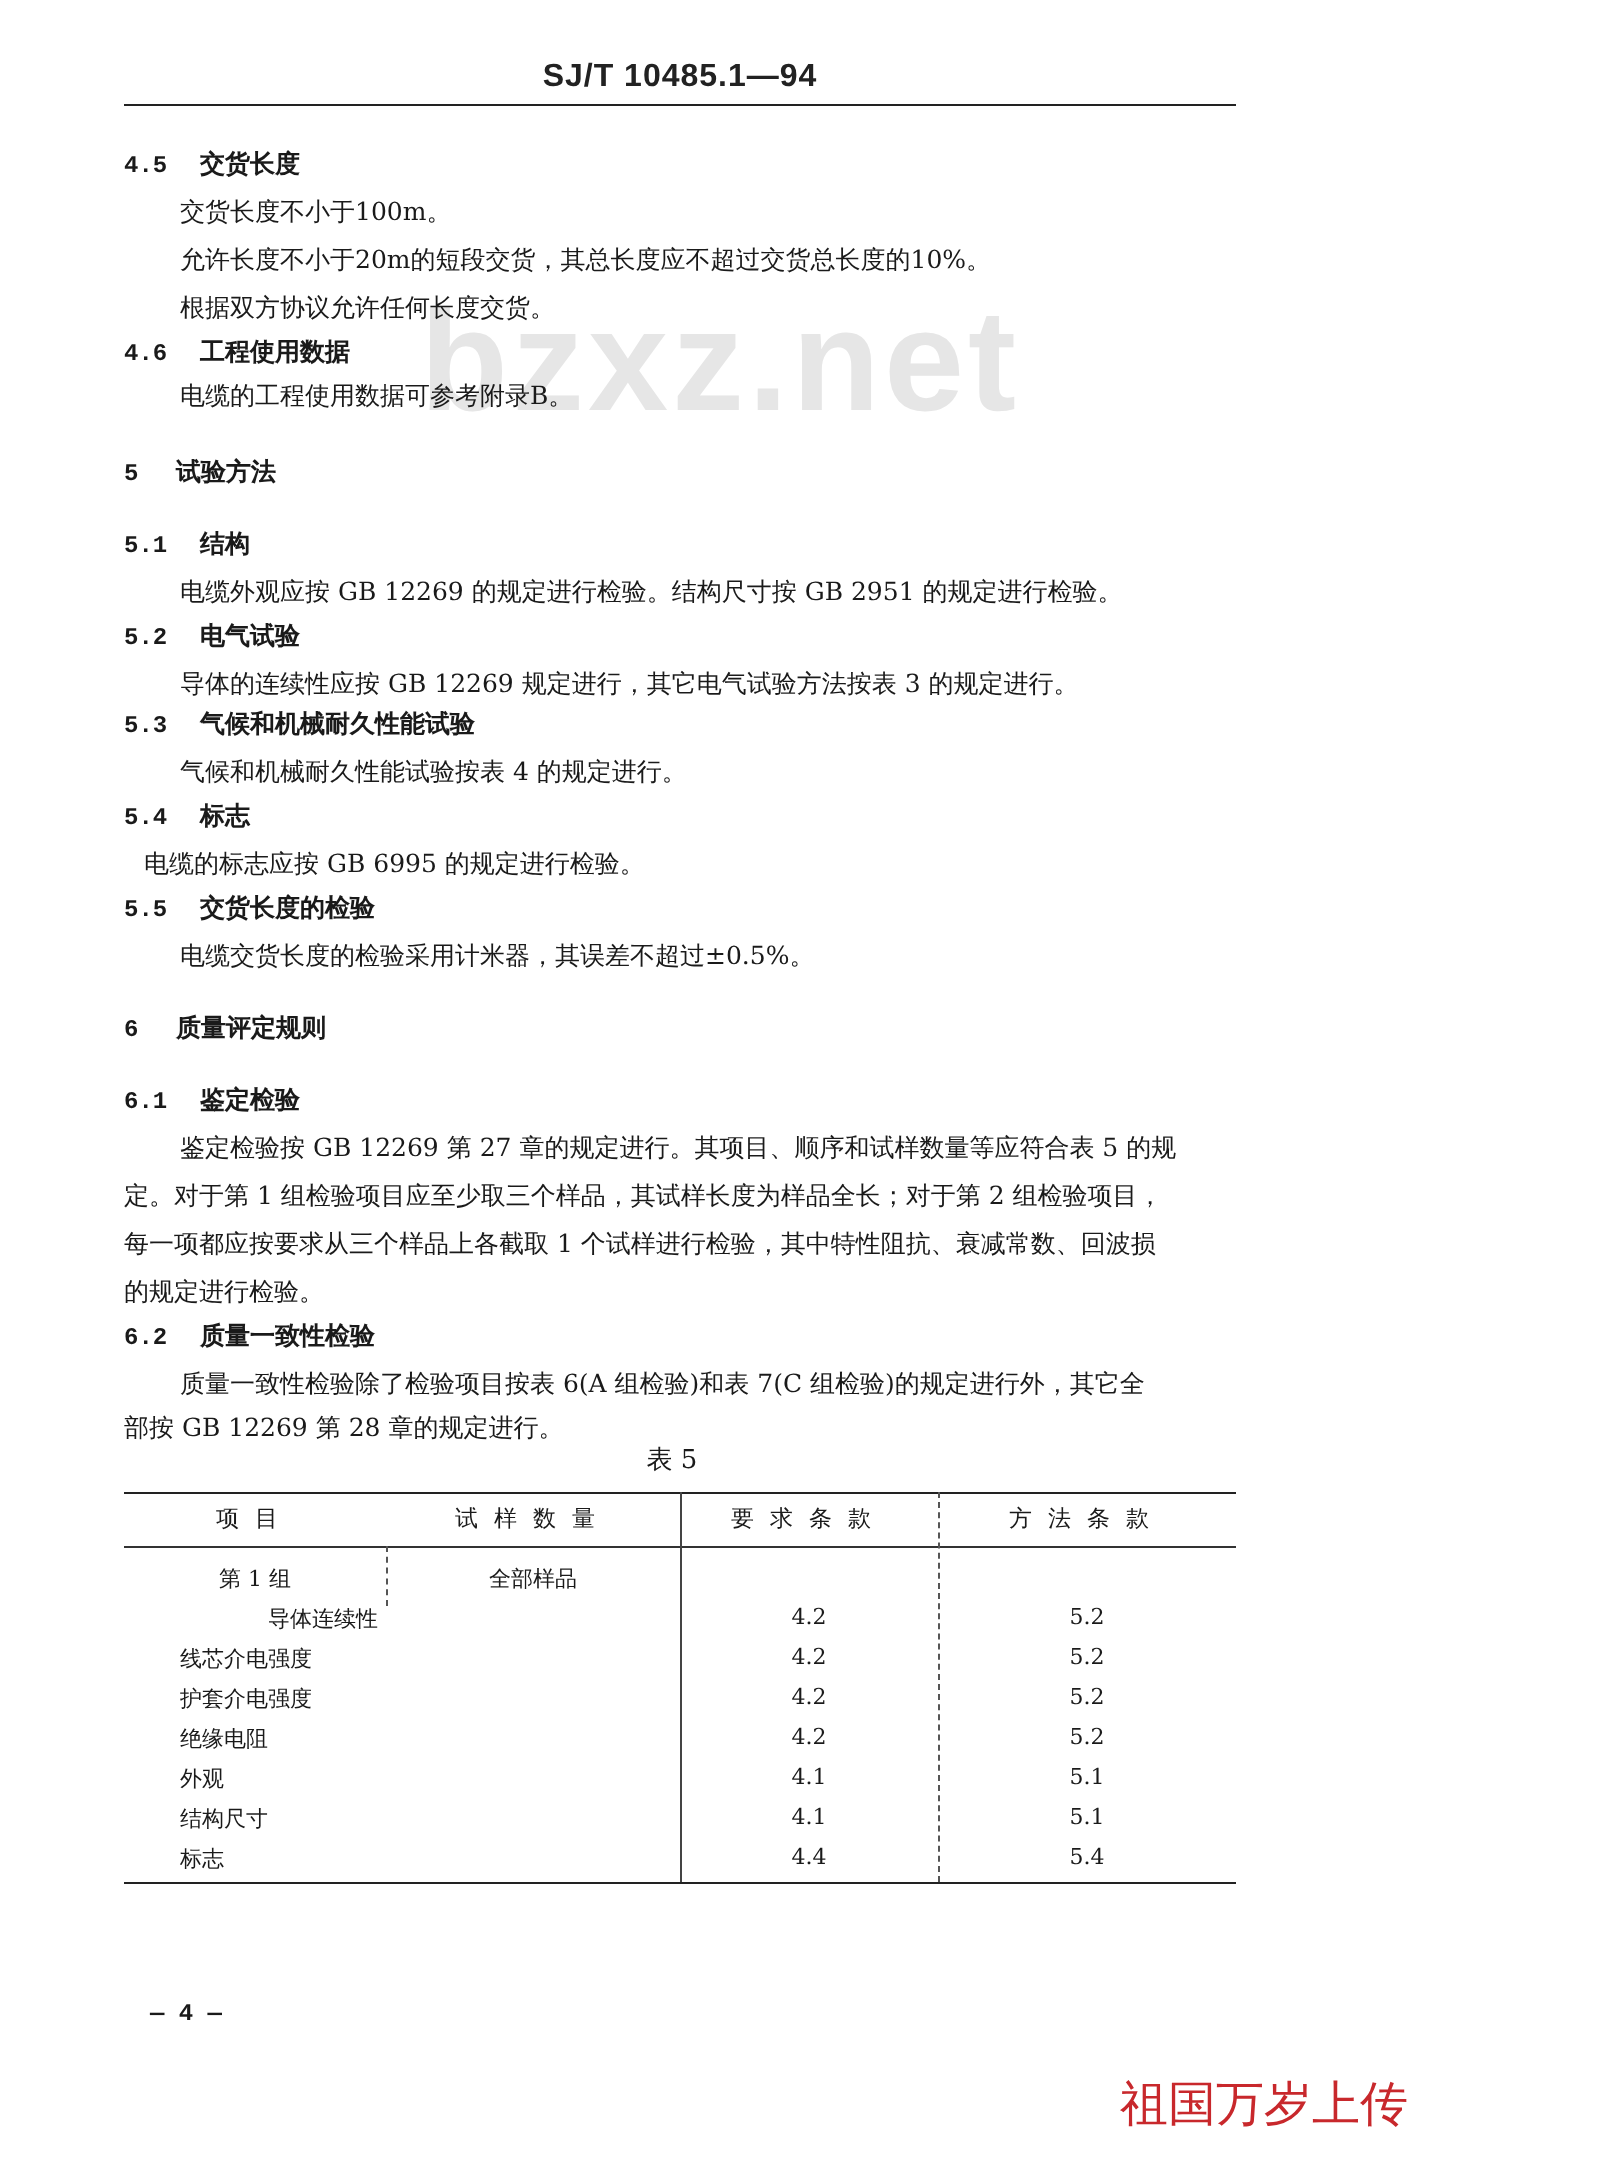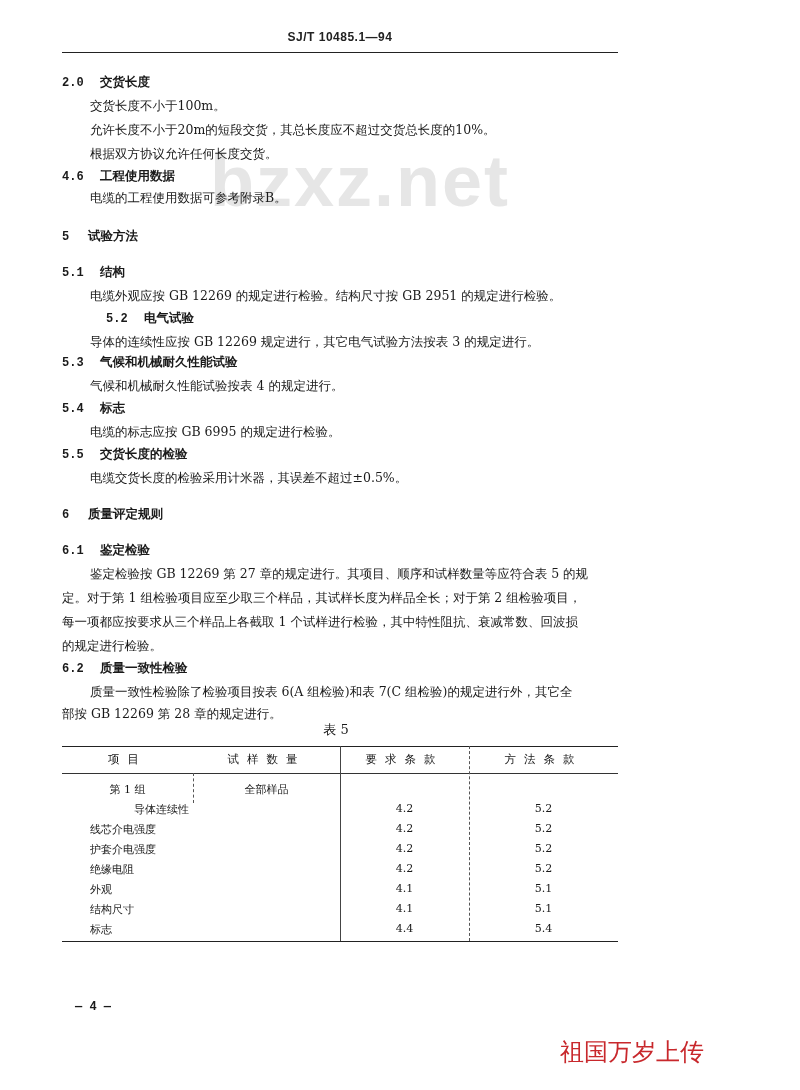--- a/index.html
+++ b/index.html
@@ -4,21 +4,21 @@
 <style>
   html, body { margin: 0; padding: 0; background: #ffffff; }
   body {
     width: 800px; height: 1090px; position: relative; overflow: hidden;
     font-family: "DejaVu Serif", "Liberation Serif", serif;
     color: #1a1a1a;
   }
   .page-header {
     position: absolute; left: 62px; top: 30px; width: 556px; text-align: center;
     font-family: "Liberation Sans", "DejaVu Sans", sans-serif;
-    font-weight: bold; font-size: 12px; letter-spacing: 0.5px; color: #222;
+    font-weight: bold; font-size: 16px; letter-spacing: 0.5px; color: #222;
   }
   .header-rule {
     position: absolute; left: 62px; top: 52px; width: 556px; height: 0;
     border-top: 1.5px solid #222;
   }
   .watermark {
     position: absolute; left: 210px; top: 145px;
     font-family: "Liberation Sans", "DejaVu Sans", sans-serif;
     font-weight: bold; font-size: 72px; color: #e6e6e6; letter-spacing: 2px;
     line-height: 1; z-index: 0; user-select: none;
@@ -60,41 +60,41 @@
     font-family: "DejaVu Sans", "Liberation Sans", sans-serif;
   }
 </style>
 </head>
 <body>
 
 <div class="page-header">SJ/T 10485.1—94</div>
 <div class="header-rule"></div>
 <div class="watermark">bzxz.net</div>
 
-<div class="line heading" style="left:62px;top:74px;"><span class="num">2.0</span><span>交货长度</span></div>
+<div class="line heading" style="left:62px;top:74px;"><span class="num">4.5</span><span>交货长度</span></div>
 <div class="line" style="left:90px;top:98px;">交货长度不小于100m。</div>
 <div class="line" style="left:90px;top:122px;">允许长度不小于20m的短段交货，其总长度应不超过交货总长度的10%。</div>
 <div class="line" style="left:90px;top:146px;">根据双方协议允许任何长度交货。</div>
 
 <div class="line heading" style="left:62px;top:168px;"><span class="num">4.6</span><span>工程使用数据</span></div>
 <div class="line" style="left:90px;top:190px;text-align:center;">电缆的工程使用数据可参考附录B。</div>
 
 <div class="line heading" style="left:62px;top:228px;"><span class="num num-ch">5</span><span>试验方法</span></div>
 
 <div class="line heading" style="left:62px;top:264px;"><span class="num">5.1</span><span>结构</span></div>
 <div class="line" style="left:90px;top:288px;">电缆外观应按 GB 12269 的规定进行检验。结构尺寸按 GB 2951 的规定进行检验。</div>
 
-<div class="line heading" style="left:62px;top:310px;margin-left:44px;"><span class="num">5.2</span><span>电气试验</span></div>
+<div class="line heading" style="left:62px;top:310px;"><span class="num">5.2</span><span>电气试验</span></div>
 <div class="line" style="left:90px;top:334px;">导体的连续性应按 GB 12269 规定进行，其它电气试验方法按表 3 的规定进行。</div>
 
 <div class="line heading" style="left:62px;top:354px;"><span class="num">5.3</span><span>气候和机械耐久性能试验</span></div>
 <div class="line" style="left:90px;top:378px;">气候和机械耐久性能试验按表 4 的规定进行。</div>
 
 <div class="line heading" style="left:62px;top:400px;"><span class="num">5.4</span><span>标志</span></div>
-<div class="line" style="left:90px;top:424px;">电缆的标志应按 GB 6995 的规定进行检验。</div>
+<div class="line" style="left:72px;top:424px;">电缆的标志应按 GB 6995 的规定进行检验。</div>
 
 <div class="line heading" style="left:62px;top:446px;"><span class="num">5.5</span><span>交货长度的检验</span></div>
 <div class="line" style="left:90px;top:470px;text-align:center;">电缆交货长度的检验采用计米器，其误差不超过±0.5%。</div>
 
 <div class="line heading" style="left:62px;top:506px;"><span class="num num-ch">6</span><span>质量评定规则</span></div>
 
 <div class="line heading" style="left:62px;top:542px;"><span class="num">6.1</span><span>鉴定检验</span></div>
 <div class="line" style="left:90px;top:566px;">鉴定检验按 GB 12269 第 27 章的规定进行。其项目、顺序和试样数量等应符合表 5 的规</div>
 <div class="line" style="left:62px;top:590px;">定。对于第 1 组检验项目应至少取三个样品，其试样长度为样品全长；对于第 2 组检验项目，</div>
 <div class="line" style="left:62px;top:614px;">每一项都应按要求从三个样品上各截取 1 个试样进行检验，其中特性阻抗、衰减常数、回波损</div>

